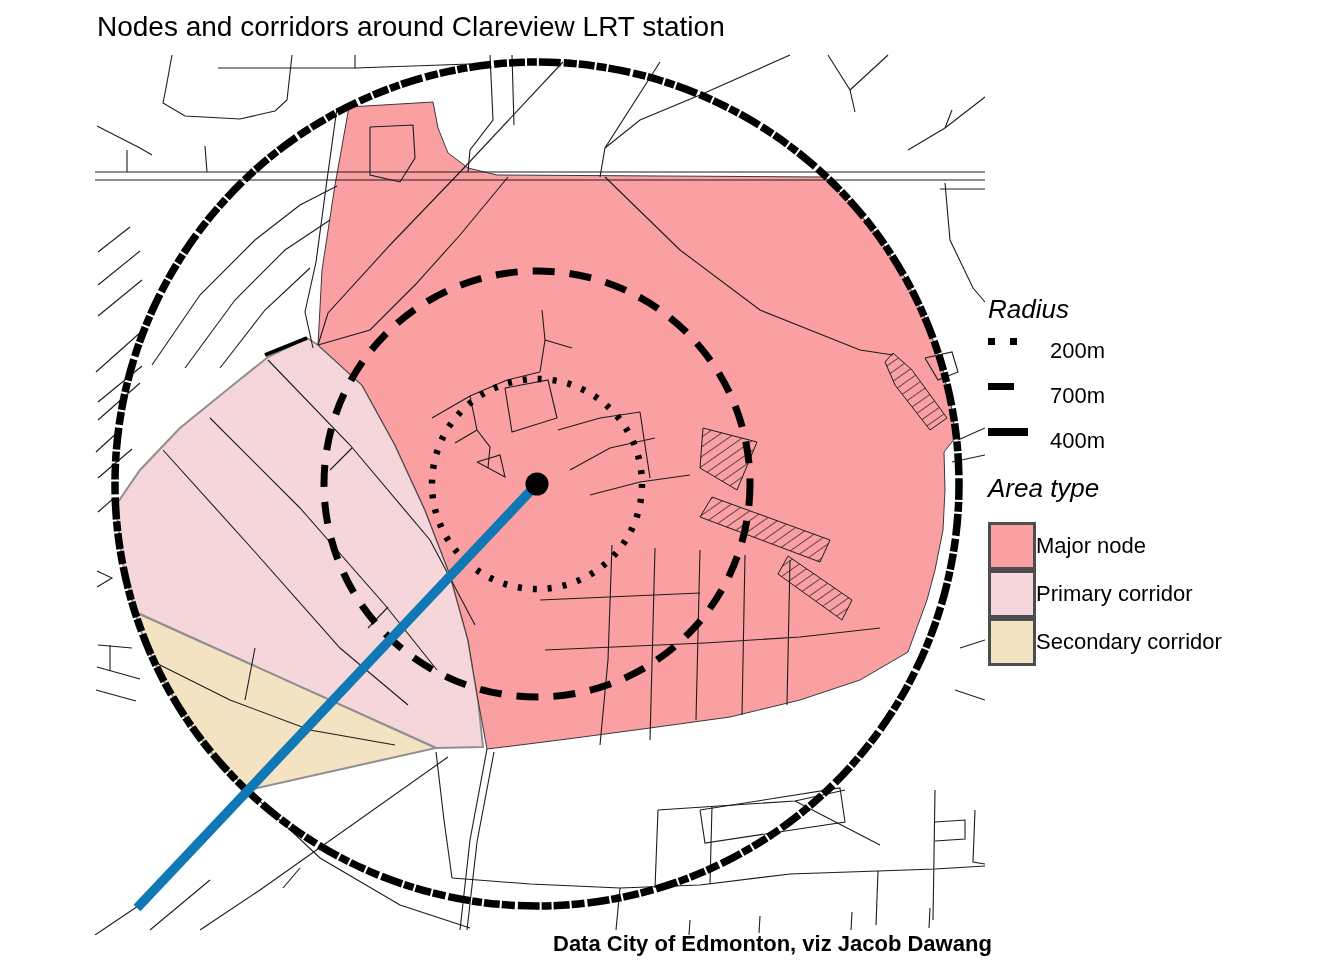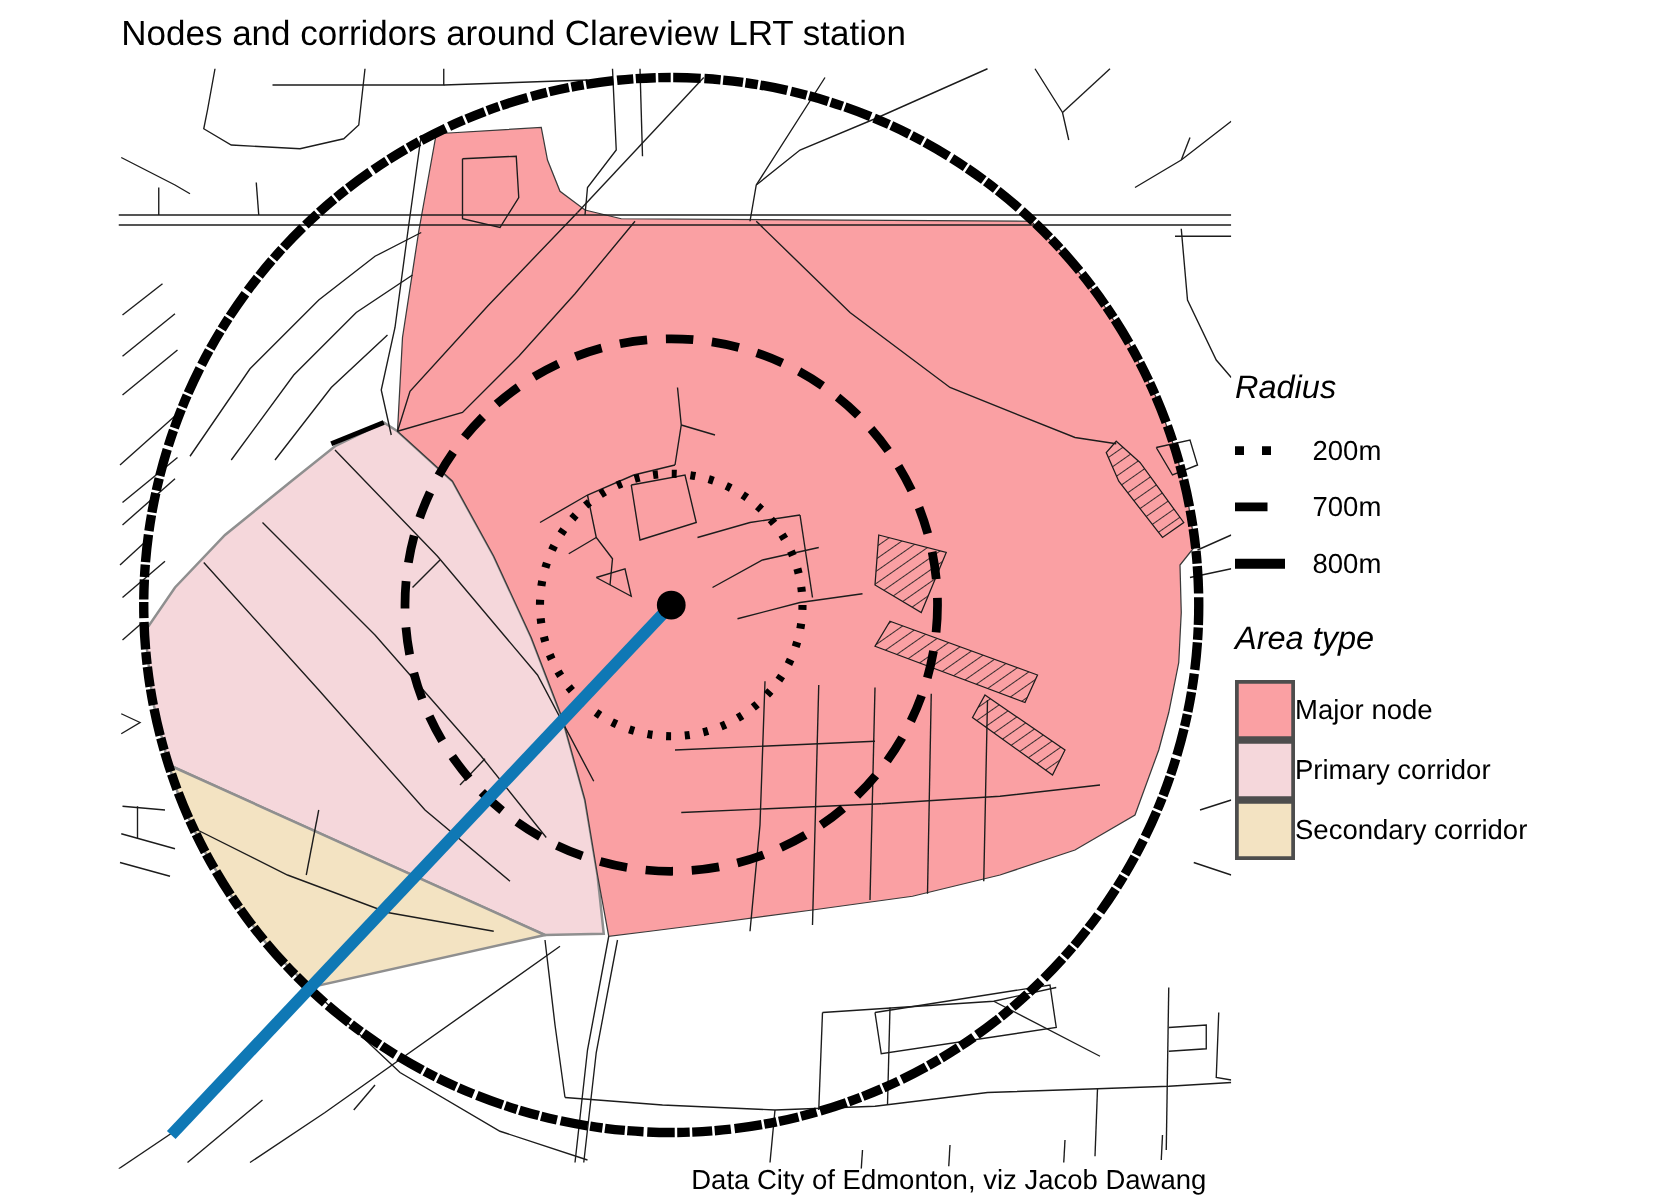--- a/index.html
+++ b/index.html
@@ -1,31 +1,31 @@
 <!DOCTYPE html>
 <html><head>
 <meta charset="utf-8">
 <style>
   html,body{margin:0;padding:0;background:#fff;}
   #stage{position:relative;width:1344px;height:960px;background:#fff;overflow:hidden;
          font-family:"Liberation Sans",sans-serif;color:#000;}
   #map-svg{position:absolute;left:0;top:0;}
   .title{position:absolute;left:97px;top:11px;font-size:28px;letter-spacing:0px;}
-  .caption{position:absolute;left:553px;top:931px;font-size:22px;}
+  .caption{position:absolute;left:553px;top:931px;font-size:22px;font-weight:bold;}
   
   .legend{position:absolute;left:988px;top:294px;width:350px;}
   .legend h3{margin:0;font-size:26px;font-weight:normal;font-style:italic;}
-  .lr-row{display:flex;align-items:center;height:45px;margin-top:0;}
+  .lr-row{display:flex;align-items:flex-start;height:45px;margin-top:0;}
   .lr-rows{margin-top:13px;}
   .lr-swatch{width:44px;display:flex;align-items:center;}
   .sw-dots{width:30px;height:7px;background:repeating-linear-gradient(90deg,#000 0 7px,transparent 7px 22px);}
   .sw-dash{width:26px;height:7px;background:#000;}
   .sw-solid{width:40px;height:8px;background:#000;}
   .lr-label{font-size:22px;padding-left:18px;}
-  .legend-area{margin-top:22px;}
+  .legend-area{}
   .la-row{display:flex;align-items:center;}
   .la-box{width:42px;height:42px;border:3px solid #4d4d4d;flex:none;}
   .la-label{font-size:22px;}
   
   .road{fill:none;stroke:#1c1c1c;stroke-width:1.1px;}
   .road-thick{fill:none;stroke:#000;stroke-width:4px;}
   .region-major-node{fill:#FAA0A3;stroke:#3a3a3a;stroke-width:1px;}
   .region-primary-corridor{fill:#F5D7DB;stroke:#8f8f8f;stroke-width:2px;}
   .region-secondary-corridor{fill:#F3E3C2;stroke:#8f8f8f;stroke-width:2px;}
   .hatch{fill:url(#hatchp);stroke:#1c1c1c;stroke-width:1px;}
@@ -177,21 +177,21 @@
           <div class="lr-row">
        <span class="lr-swatch">
               <span class="sw-dash"></span>
             </span>
        <span class="lr-label">700m</span>
      </div>
           <div class="lr-row">
        <span class="lr-swatch">
               <span class="sw-solid"></span>
             </span>
-       <span class="lr-label">800m</span>
+       <span class="lr-label">400m</span>
      </div>
         </div>
     </div>
     <div class="legend-area">
       <h3>Area type</h3>
       <div id="area-rows" style="margin-top:18px;">
           <div class="la-row">
        <span class="la-box" style="background:#FAA0A3"></span>
        <span class="la-label">Major node</span>
      </div>

